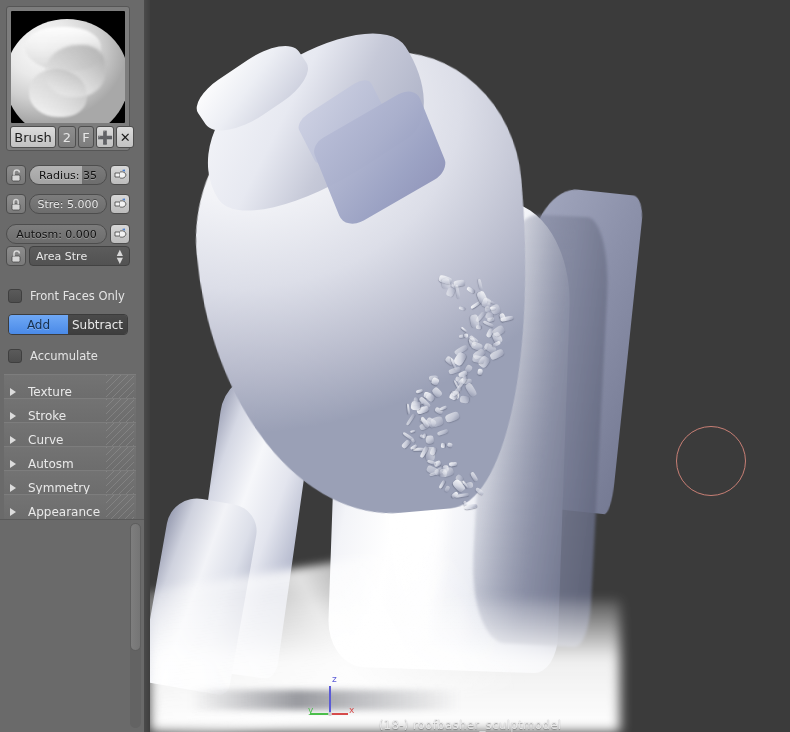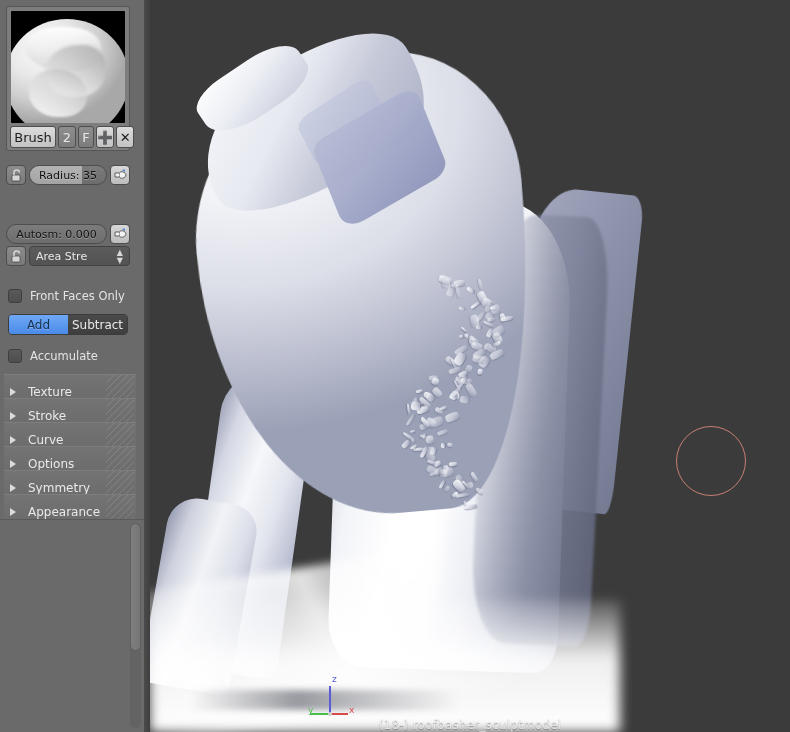--- a/index.html
+++ b/index.html
@@ -508,35 +508,54 @@
       </div>
       <div class="animbtn">
         <svg width="13" height="12" viewBox="0 0 13 12">
           <path d="M1 4 h5 v4 h-5 z" fill="#f2f2f2" stroke="#2f2f2f" stroke-width=".7"></path>
           <path d="M6 3 q5 -1 6 3 q-1 4 -6 3" fill="#f2f2f2" stroke="#2f2f2f" stroke-width=".7"></path>
           <path d="M8.5 1.3 l2 .7 M10 .3 l.6 2" stroke="#2f6fd0" stroke-width=".9" fill="none"></path>
         </svg>
       </div>
     </div>
 
-
-    <div class="row" style="top:224px;">
-      <div class="slider">
-        <div class="fill" id="autosmooth-fill" style="width: 0%;"></div>
-        <span class="txt">Autosm: 0.000</span>
+    <div class="row" style="top:194px;">
+      <div class="lockbtn">
+        <svg width="12" height="13" viewBox="0 0 12 13">
+          <rect x="2" y="6" width="8" height="6" rx="1.3" fill="#d7d7d7" stroke="#3a3a3a" stroke-width=".7"></rect>
+          <path d="M3.8 6 V3.8 A2.2 2.2 0 0 1 8.2 3.8 V6" fill="none" stroke="#d7d7d7" stroke-width="1.5"></path>
+        </svg>
+      </div>
+      <div class="slider dark">
+        <div class="fill" id="strength-fill" style="width: 0%;"></div>
+        <span class="txt">Stre: 5.000</span>
       </div>
       <div class="animbtn">
         <svg width="13" height="12" viewBox="0 0 13 12">
           <path d="M1 4 h5 v4 h-5 z" fill="#f2f2f2" stroke="#2f2f2f" stroke-width=".7"></path>
           <path d="M6 3 q5 -1 6 3 q-1 4 -6 3" fill="#f2f2f2" stroke="#2f2f2f" stroke-width=".7"></path>
           <path d="M8.5 1.3 l2 .7 M10 .3 l.6 2" stroke="#2f6fd0" stroke-width=".9" fill="none"></path>
         </svg>
       </div>
     </div>
 
+    <div class="row" style="top:224px;">
+      <div class="slider">
+        <div class="fill" id="autosmooth-fill" style="width: 0%;"></div>
+        <span class="txt">Autosm: 0.000</span>
+      </div>
+      <div class="animbtn">
+        <svg width="13" height="12" viewBox="0 0 13 12">
+          <path d="M1 4 h5 v4 h-5 z" fill="#f2f2f2" stroke="#2f2f2f" stroke-width=".7"></path>
+          <path d="M6 3 q5 -1 6 3 q-1 4 -6 3" fill="#f2f2f2" stroke="#2f2f2f" stroke-width=".7"></path>
+          <path d="M8.5 1.3 l2 .7 M10 .3 l.6 2" stroke="#2f6fd0" stroke-width=".9" fill="none"></path>
+        </svg>
+      </div>
+    </div>
+
     <div class="row" style="top:246px;">
       <div class="lockbtn">
         <svg width="12" height="13" viewBox="0 0 12 13">
           <rect x="2" y="6" width="8" height="6" rx="1.3" fill="#d7d7d7" stroke="#3a3a3a" stroke-width=".7"></rect>
           <path d="M4 6 V3.6 A2.4 2.4 0 0 1 9.4 3.6" fill="none" stroke="#d7d7d7" stroke-width="1.5"></path>
         </svg>
       </div>
       <div class="dropdown">
         <span>Area Stre</span>
         <span class="arrows">▲<br>▼</span>
@@ -568,21 +587,21 @@
       <span class="ptxt">Stroke</span>
       <span class="hatch"></span>
     </div>
     <div class="panel" style="top:422px;">
       <span class="tri"></span>
       <span class="ptxt">Curve</span>
       <span class="hatch"></span>
     </div>
     <div class="panel" style="top:446px;">
       <span class="tri"></span>
-      <span class="ptxt">Options</span>
+      <span class="ptxt">Autosm</span>
       <span class="hatch"></span>
     </div>
     <div class="panel" style="top:470px;">
       <span class="tri"></span>
       <span class="ptxt">Symmetry</span>
       <span class="hatch"></span>
     </div>
     <div class="panel" style="top:494px;">
       <span class="tri"></span>
       <span class="ptxt">Appearance</span>

